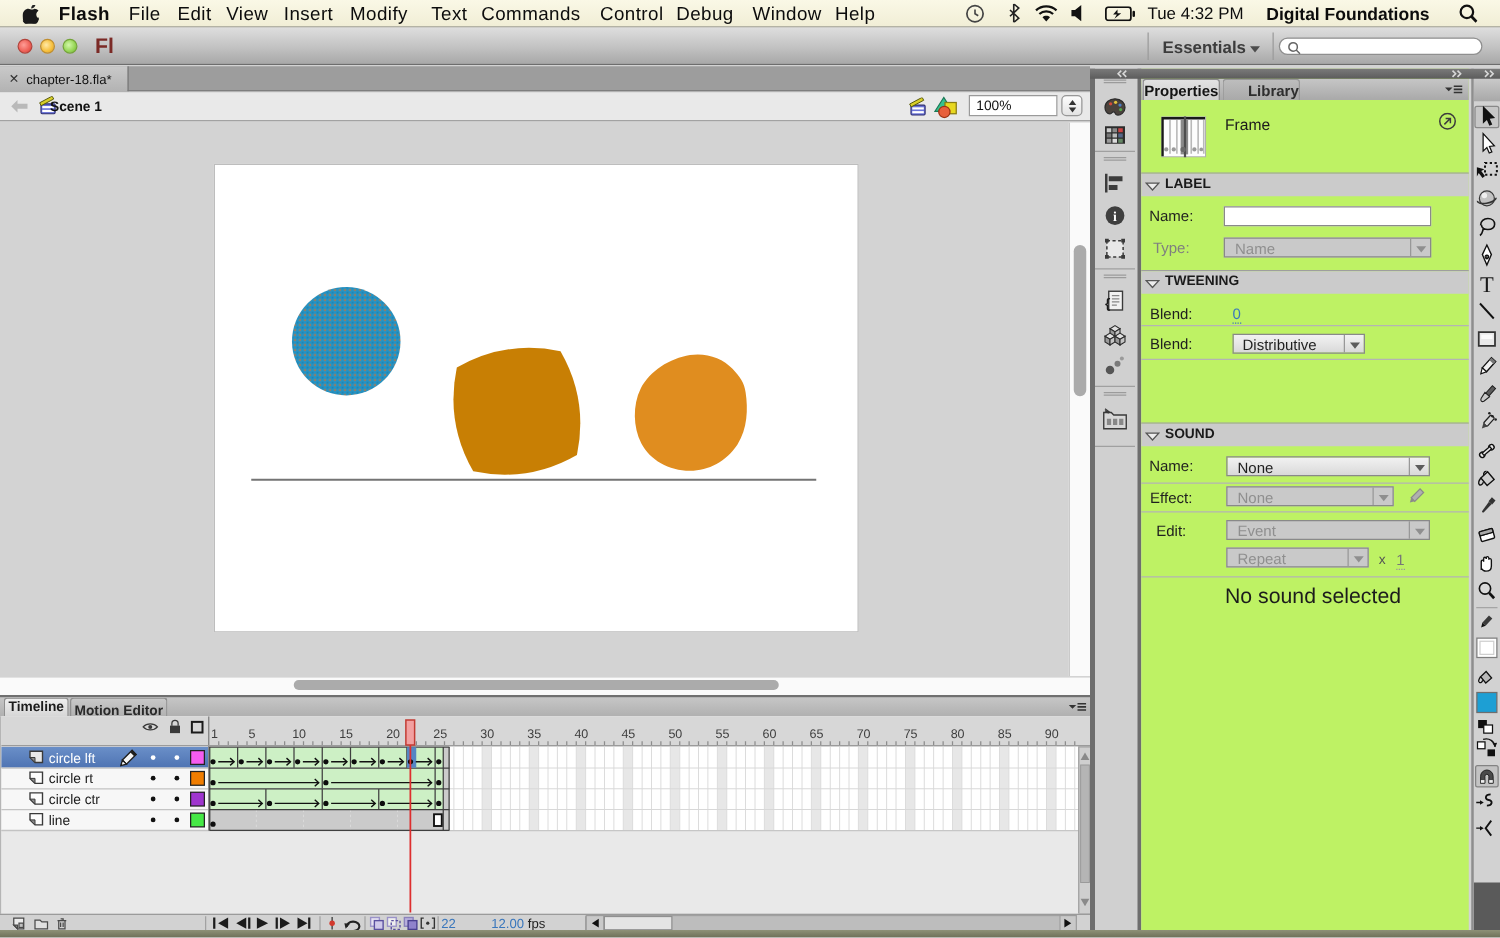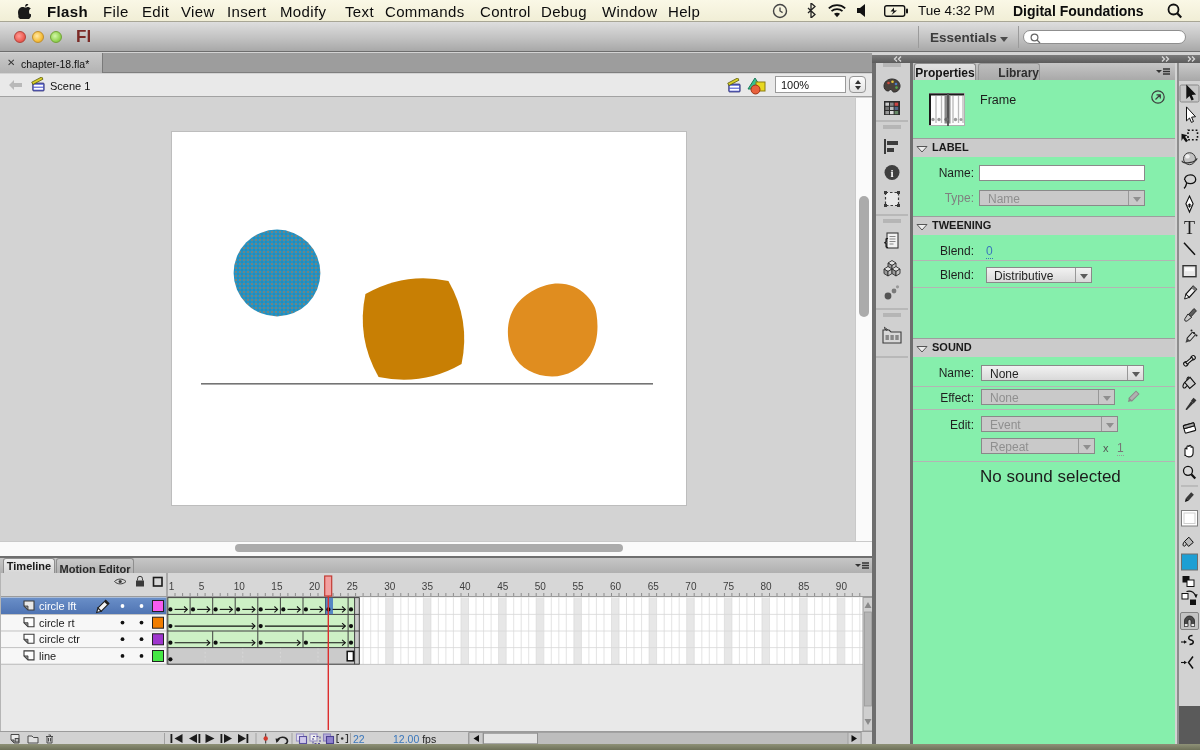--- a/index.html
+++ b/index.html
@@ -31,27 +31,27 @@
   #hsc { left:0; top:541px; width:872px; height:15px; background:#fafafa; border-top:1px solid #c9c9c9;}
   #hsc .thumb { position:absolute; left:235px; top:2px; width:388px; height:8px; background:#ababab; border-radius:5px;}
   
   #tl-border { left:0; top:556px; width:872px; height:2px; background:#6f6f6f; }
   #tl-tabs { left:0; top:558px; width:872px; height:15px; background:linear-gradient(#c6c6c6,#b0b0b0); }
   #tl-panel { left:0; top:573px; width:872px; height:171px; background:#e9e9e9; border-left:1px solid #b5b5b5; }
   #tl-controls { left:0; top:731px; width:872px; height:13px; background:#d2d2d2; border-top:1px solid #9b9b9b; }
   .ltab { position:absolute; font-size:11px; font-weight:bold; color:#1c1c1c; text-align:center; }
   
   #dock { left:872px; top:55px; width:41px; height:689px; background:#d0d0d0; border-left:4px solid #6e6e6e; border-right:3px solid #6e6e6e;}
-  #props { left:913px; top:55px; width:262px; height:689px; background:#86efac; }
+  #props { left:913px; top:55px; width:262px; height:689px; background:#bef264; }
   #tools { left:1177px; top:55px; width:23px; height:689px; background:#d2d2d2; border-left:2px solid #8e8e8e; }
   #darkbar { left:872px; top:55px; width:328px; height:8px; background:linear-gradient(#7a7a7a,#5c5c5c); }
   
   #bottombar { left:0; top:744px; width:1200px; height:6px; background:linear-gradient(#8e9177,#6e7159); }
   .hdr { position:absolute; font-size:11px; font-weight:bold; color:#1a1a1a; }
-  .lbl { position:absolute; font-size:12px; color:#1f1f1f; text-align:right; }
+  .lbl { position:absolute; font-size:12px; color:#1f1f1f; text-align:center; }
   .dd { position:absolute; border:1px solid #898989; font-size:12px; }
   .dd.on  { background:linear-gradient(#f2f2f2,#d9d9d9); color:#1f1f1f; }
   .dd.off { background:#c9c9c9; color:#8f8f8f; }
   .dd .arr { position:absolute; right:0; top:0; bottom:0; width:16px; border-left:1px solid #989898; }
   .dd .arr:after { content:""; position:absolute; left:4px; top:6px;
      border-left:4px solid transparent; border-right:4px solid transparent; border-top:5px solid #5c5c5c; }
   .dd.off .arr:after { border-top-color:#8f8f8f; }
   .sep { position:absolute; left:913px; width:262px; height:1px; background:#b4b4b4; }
   .blue { color:#3a77bc; border-bottom:1px dotted #3a77bc; }
 </style>
@@ -132,21 +132,21 @@
     <path d="M6 1v3h8v4H6v3L1 6z" fill="#b9b9b9"></path>
   </svg>
   <svg style="position:absolute;left:31px;top:3px" width="14" height="15.7" viewBox="0 0 16 18">
     <rect x="2" y="7" width="13" height="9" rx="1" fill="#6973d8" stroke="#2d2d70" stroke-width="1"></rect>
     <rect x="3.2" y="9" width="10.6" height="2" fill="#fff"></rect>
     <rect x="3.2" y="12.5" width="10.6" height="2" fill="#fff"></rect>
     <g transform="rotate(-28 3 8)">
         <rect x="2" y="5.2" width="13" height="3" fill="#d8cf28" stroke="#555508" stroke-width="0.8"></rect>
       </g>
   </svg>
-  <span style="position:absolute;left:50px;top:6px;font-size:11px;font-weight:normal;color:#111;">Scene 1</span>
+  <span style="position:absolute;left:40px;top:6px;font-size:11px;font-weight:bold;color:#111;">Scene 1</span>
   <svg style="position:absolute;left:727px;top:3.5px" width="14" height="15.7" viewBox="0 0 16 18">
     <rect x="2" y="7" width="13" height="9" rx="1" fill="#6973d8" stroke="#2d2d70" stroke-width="1"></rect>
     <rect x="3.2" y="9" width="10.6" height="2" fill="#fff"></rect>
     <rect x="3.2" y="12.5" width="10.6" height="2" fill="#fff"></rect>
     <g transform="rotate(-28 3 8)">
         <rect x="2" y="5.2" width="13" height="3" fill="#d8cf28" stroke="#555508" stroke-width="0.8"></rect>
       </g>
   </svg>
   <svg style="position:absolute;left:747px;top:3px" width="21" height="18" viewBox="0 0 21 18">
     <path d="M8 1L1 12h14z" fill="#35c28f" stroke="#1c7a58" stroke-width="1"></path>
@@ -964,21 +964,21 @@
     <span class="arr"></span>
   </div>
 <svg class="abs" style="left:1125px;top:390px" width="15" height="15" viewBox="0 0 15 15">
     <g transform="translate(7.5,7.5) rotate(45)">
       <rect x="-2" y="-7" width="4" height="10" fill="#b0b0b0" stroke="#8a8a8a"></rect>
       <path d="M-2 3 L0 6.5 L2 3Z" fill="#8a8a8a"></path>
     </g>
   </svg>
 <div class="sep" style="top:409px;"></div>
 <div class="lbl" style="left:900px;top:418px;width:74px;">Edit:</div>
-<div class="dd off" style="left:981px;top:416px;width:137px;height:16px;">
+<div class="dd off" style="left:981px;top:416px;width:163px;height:16px;">
     <span style="position:absolute;left:8px;top:1px;">Event</span>
     <span class="arr"></span>
   </div>
 <div class="dd off" style="left:981px;top:438px;width:114px;height:16px;">
     <span style="position:absolute;left:8px;top:1px;">Repeat</span>
     <span class="arr"></span>
   </div>
 <span class="abs" style="left:1103px;top:442px;font-size:11px;color:#555;">x</span>
 <span class="abs" style="left:1117px;top:441px;font-size:12px;color:#777;border-bottom:1px dotted #999;">1</span>
 <div class="sep" style="top:461px;"></div>

